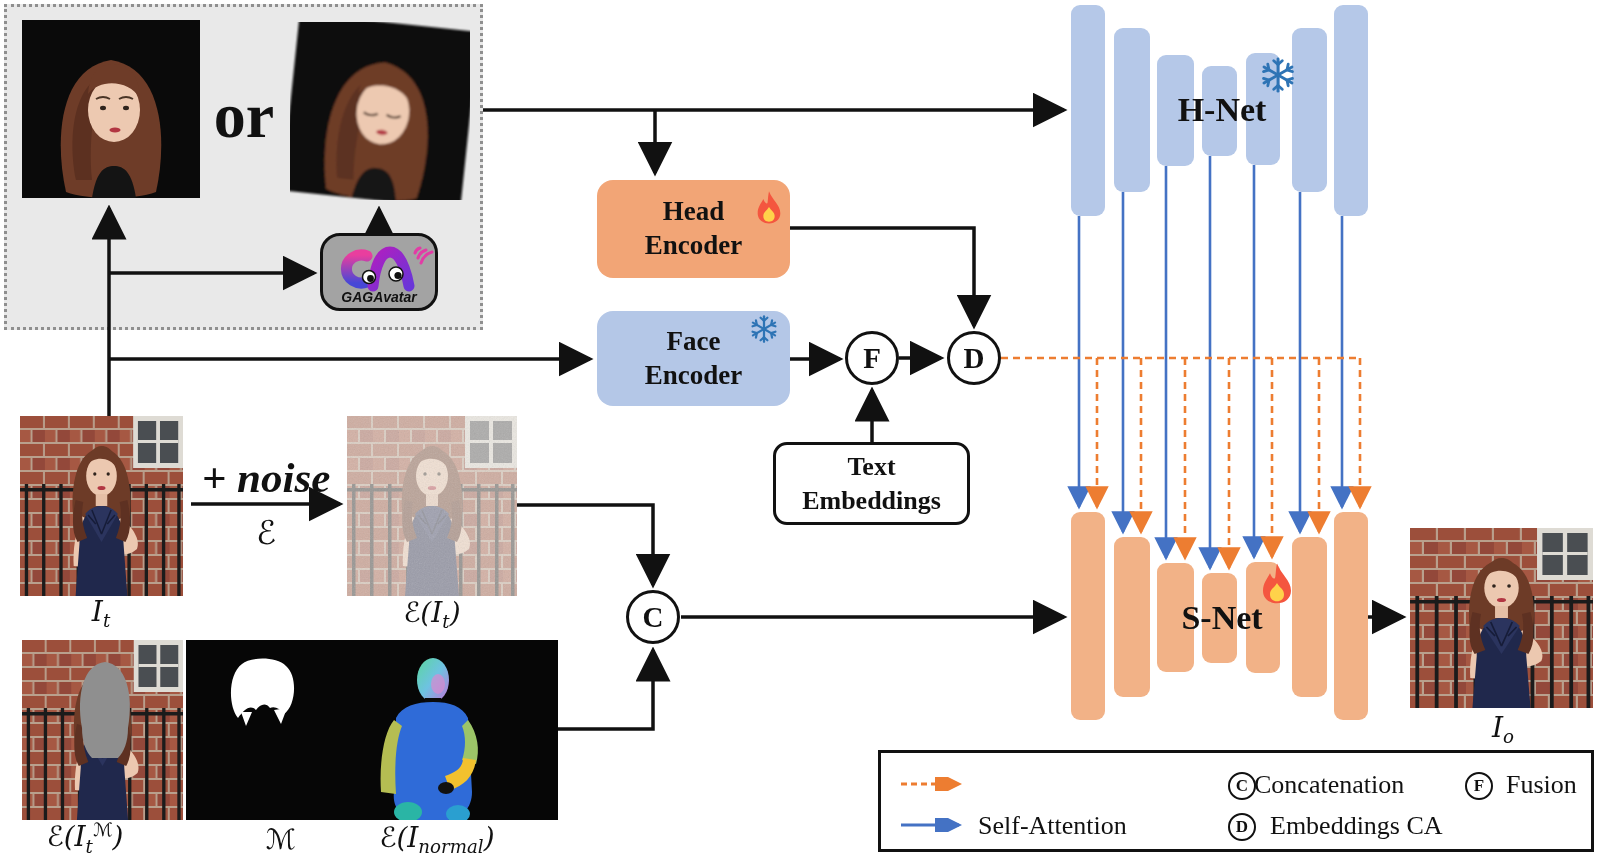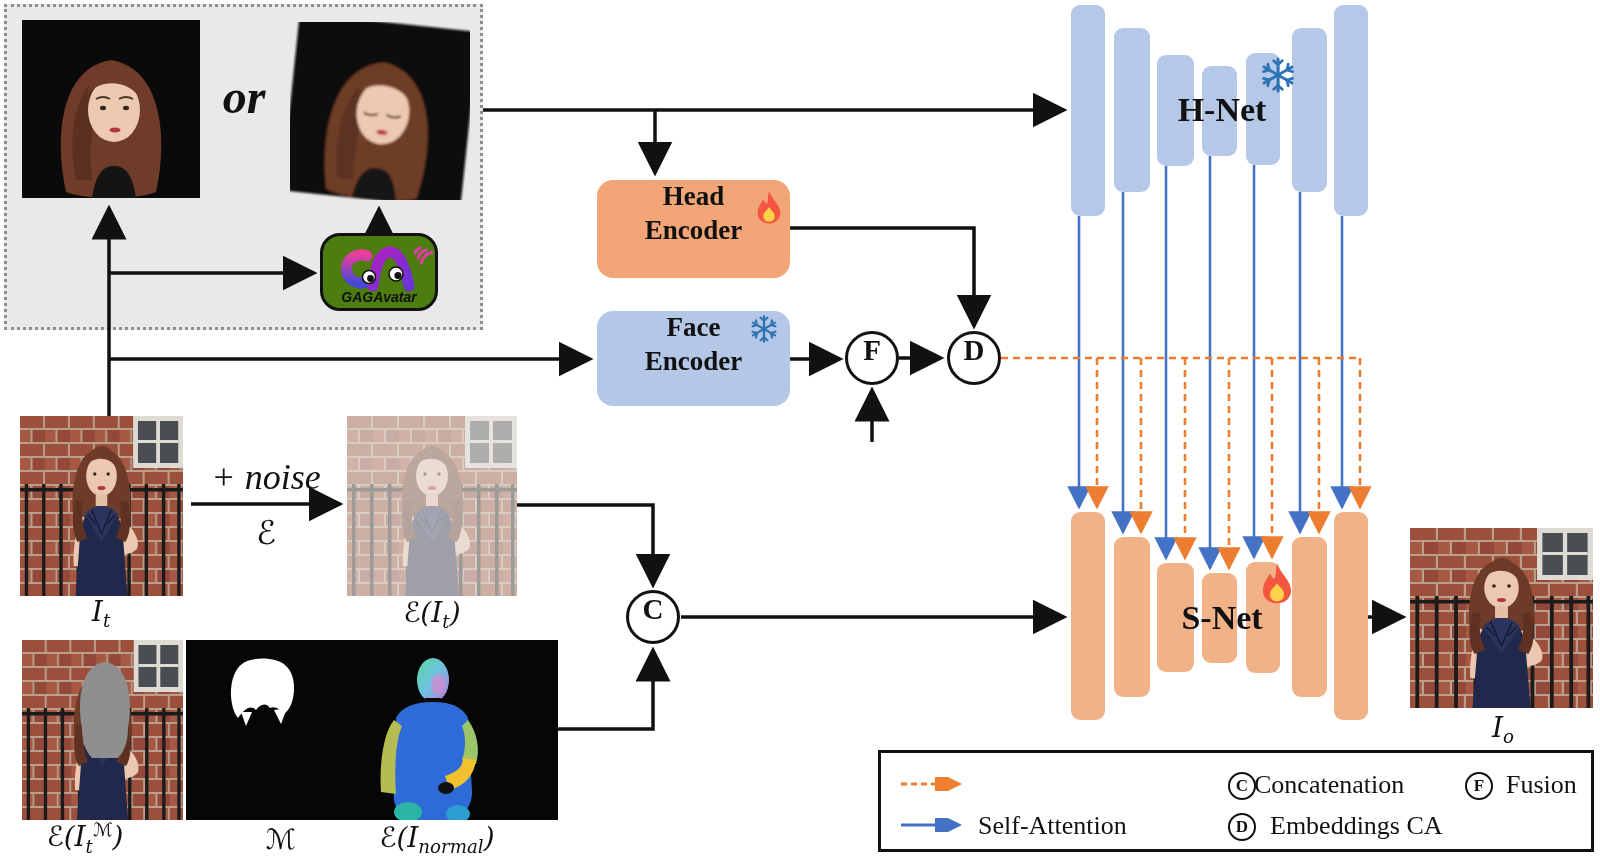--- a/index.html
+++ b/index.html
@@ -1,49 +1,49 @@
 <!DOCTYPE html>
 <html><head>
 <meta charset="utf-8">
 <style>
   html,body{margin:0;padding:0;background:#fff;}
   #figure{position:relative;width:1600px;height:861px;background:#fff;overflow:hidden;
           font-family:"Liberation Serif",serif;color:#111;}
   .abs{position:absolute;}
-  .center{display:flex;justify-content:center;text-align:center;}
+  .center{display:flex;align-items:center;justify-content:center;text-align:center;}
   
   .ref-panel{left:4px;top:4px;width:473px;height:320px;background:#e9e9e9;border:3px dotted #8f8f8f;z-index:1;}
-  .or-label{left:244px;top:96px;transform:translate(-50%,-50%);font-size:48px;font-weight:bold;font-style:italic;z-index:3;}
+  .or-label{left:244px;top:116px;transform:translate(-50%,-50%);font-size:64px;font-weight:bold;z-index:3;}
   
   .encbox{border-radius:16px;font-weight:bold;font-size:27px;line-height:1.25;white-space:pre-line;z-index:6;}
   .head-enc{left:597px;top:180px;width:193px;height:98px;background:#f2a576;}
   .face-enc{left:597px;top:311px;width:193px;height:95px;background:#b4c7e7;}
   .text-emb{left:773px;top:442px;width:197px;height:83px;background:#fff;border:3px solid #111;border-radius:14px;
             font-weight:bold;font-size:26px;line-height:1.3;white-space:pre-line;z-index:6;box-sizing:border-box;}
   
   .op{width:54px;height:54px;border-radius:50%;background:#fff;border:3.5px solid #111;box-sizing:border-box;
       font-weight:bold;font-size:29px;z-index:6;}
   
   .hblk{background:#b5c8e8;border-radius:9px;z-index:3;}
   .sblk{background:#f2b287;border-radius:9px;z-index:3;}
   .netlabel{transform:translate(-50%,-50%);font-size:34px;font-weight:bold;z-index:8;white-space:nowrap;}
   
   .math{font-family:"DejaVu Serif","DejaVu Sans",serif;font-style:italic;font-size:28px;
         transform:translate(-50%,-50%);white-space:nowrap;z-index:4;}
   .math sub,.math .sb{font-size:65%;font-style:italic;}
   .math .sp{font-size:65%;}
   .rm{font-style:normal;}
-  .noise-label{transform:translate(-50%,-50%);font-size:36px;font-weight:normal;font-style:italic;z-index:4;white-space:nowrap;}
+  .noise-label{transform:translate(-50%,-50%);font-size:43px;font-weight:bold;font-style:italic;z-index:4;white-space:nowrap;}
   
   .legend{left:878px;top:750px;width:716px;height:102px;background:#fff;border:3px solid #111;box-sizing:border-box;z-index:6;}
   .lg-text{position:absolute;font-size:26px;white-space:nowrap;transform:translateY(-50%);}
   .lg-op{position:absolute;width:28px;height:28px;border-radius:50%;background:#fff;border:2.5px solid #111;box-sizing:border-box;
          display:flex;align-items:center;justify-content:center;font-weight:bold;font-size:17px;}
   
-  .gaga{left:320px;top:233px;width:118px;height:78px;background:#4d7c0f;border:3px solid #111;border-radius:20px;z-index:6;box-sizing:border-box;}
+  .gaga{left:320px;top:233px;width:118px;height:78px;background:#a3a3a3;border:3px solid #111;border-radius:20px;z-index:6;box-sizing:border-box;}
   .gaga-text{position:absolute;left:0;right:0;bottom:3px;text-align:center;font-family:"Liberation Sans",sans-serif;
              font-weight:bold;font-style:italic;font-size:14px;color:#111;}
   svg{display:block;}
   .icon{z-index:8;}
 </style>
 </head>
 <body>
 
 <div id="figure">
 
@@ -296,20 +296,24 @@
   </svg>
 
   <div class="abs center encbox head-enc">
     <span>Head
 Encoder</span>
   </div>
   <div class="abs center encbox face-enc">
     <span>Face
 Encoder</span>
   </div>
+  <div class="abs center text-emb">
+    <span>Text
+Embeddings</span>
+  </div>
 
   <div class="abs center op" style="left:845px;top:331px;">
     <span>F</span>
   </div>
   <div class="abs center op" style="left:947px;top:331px;">
     <span>D</span>
   </div>
   <div class="abs center op" style="left:626px;top:590px;">
     <span>C</span>
   </div>

